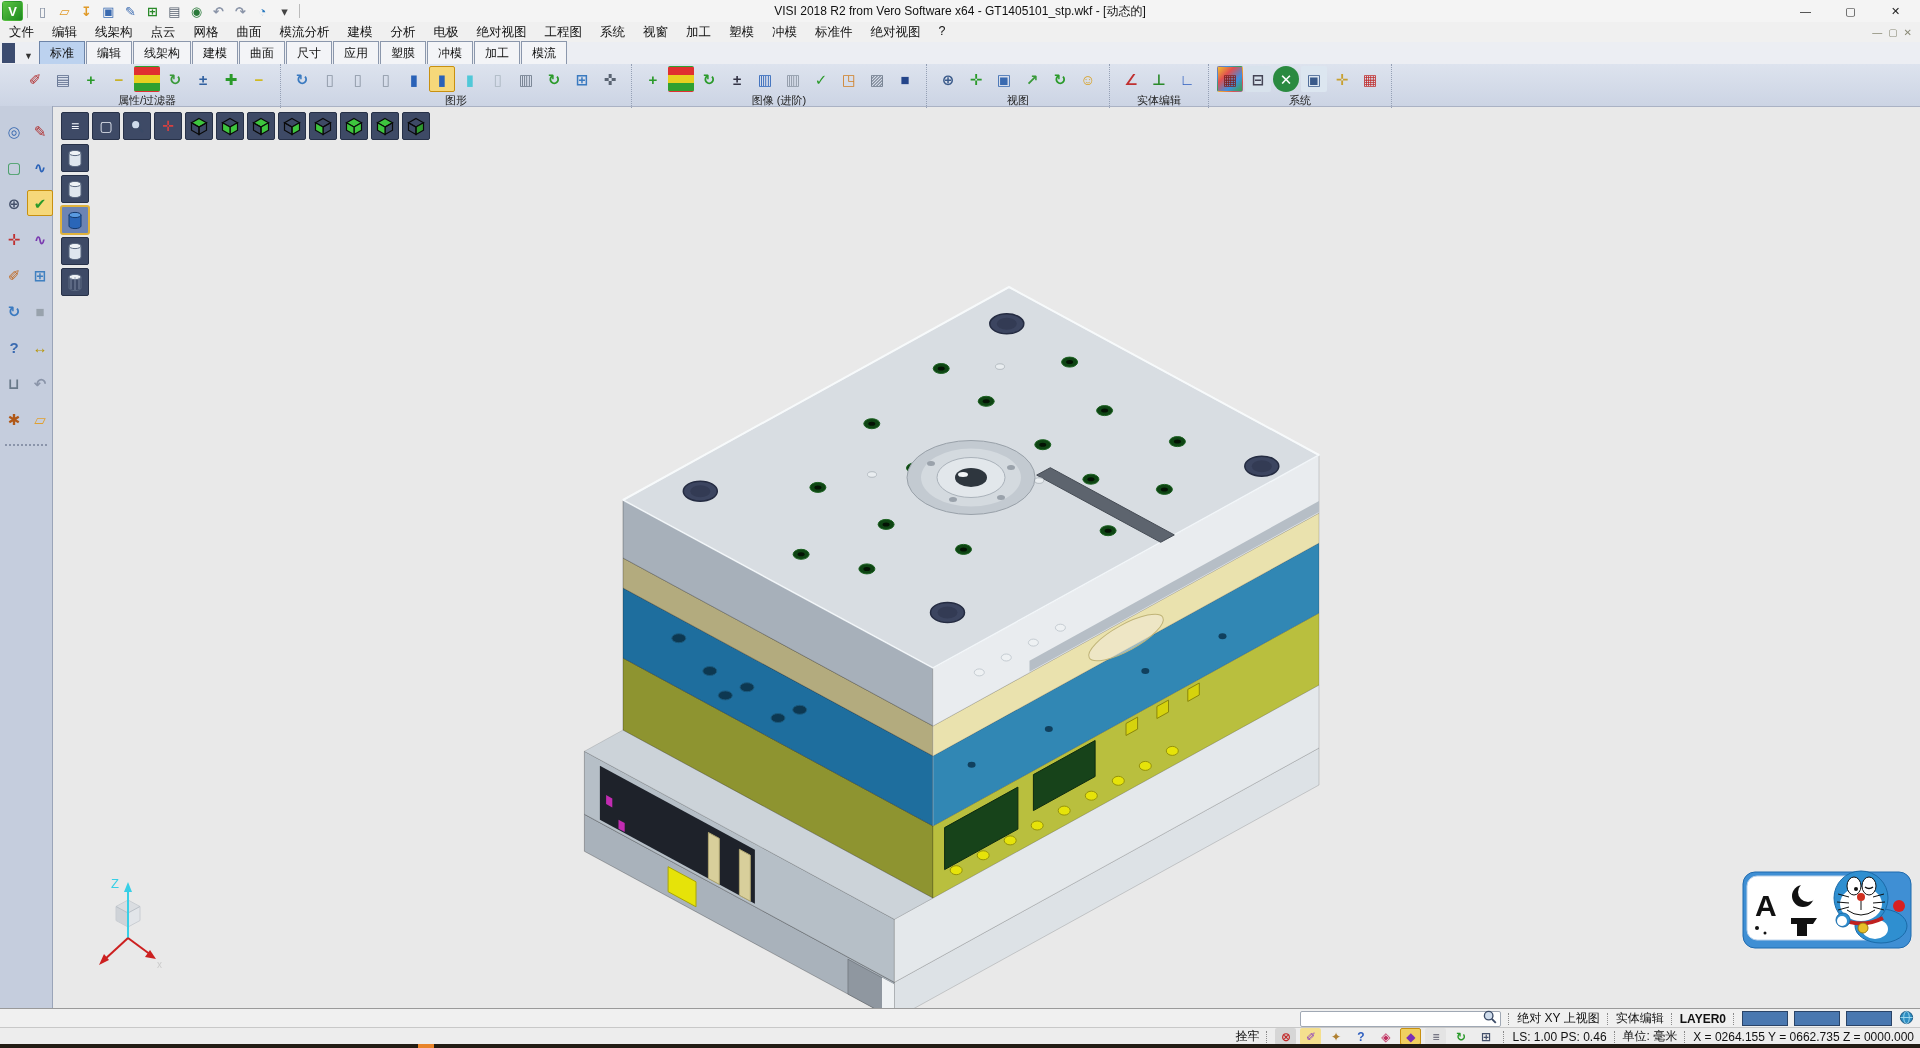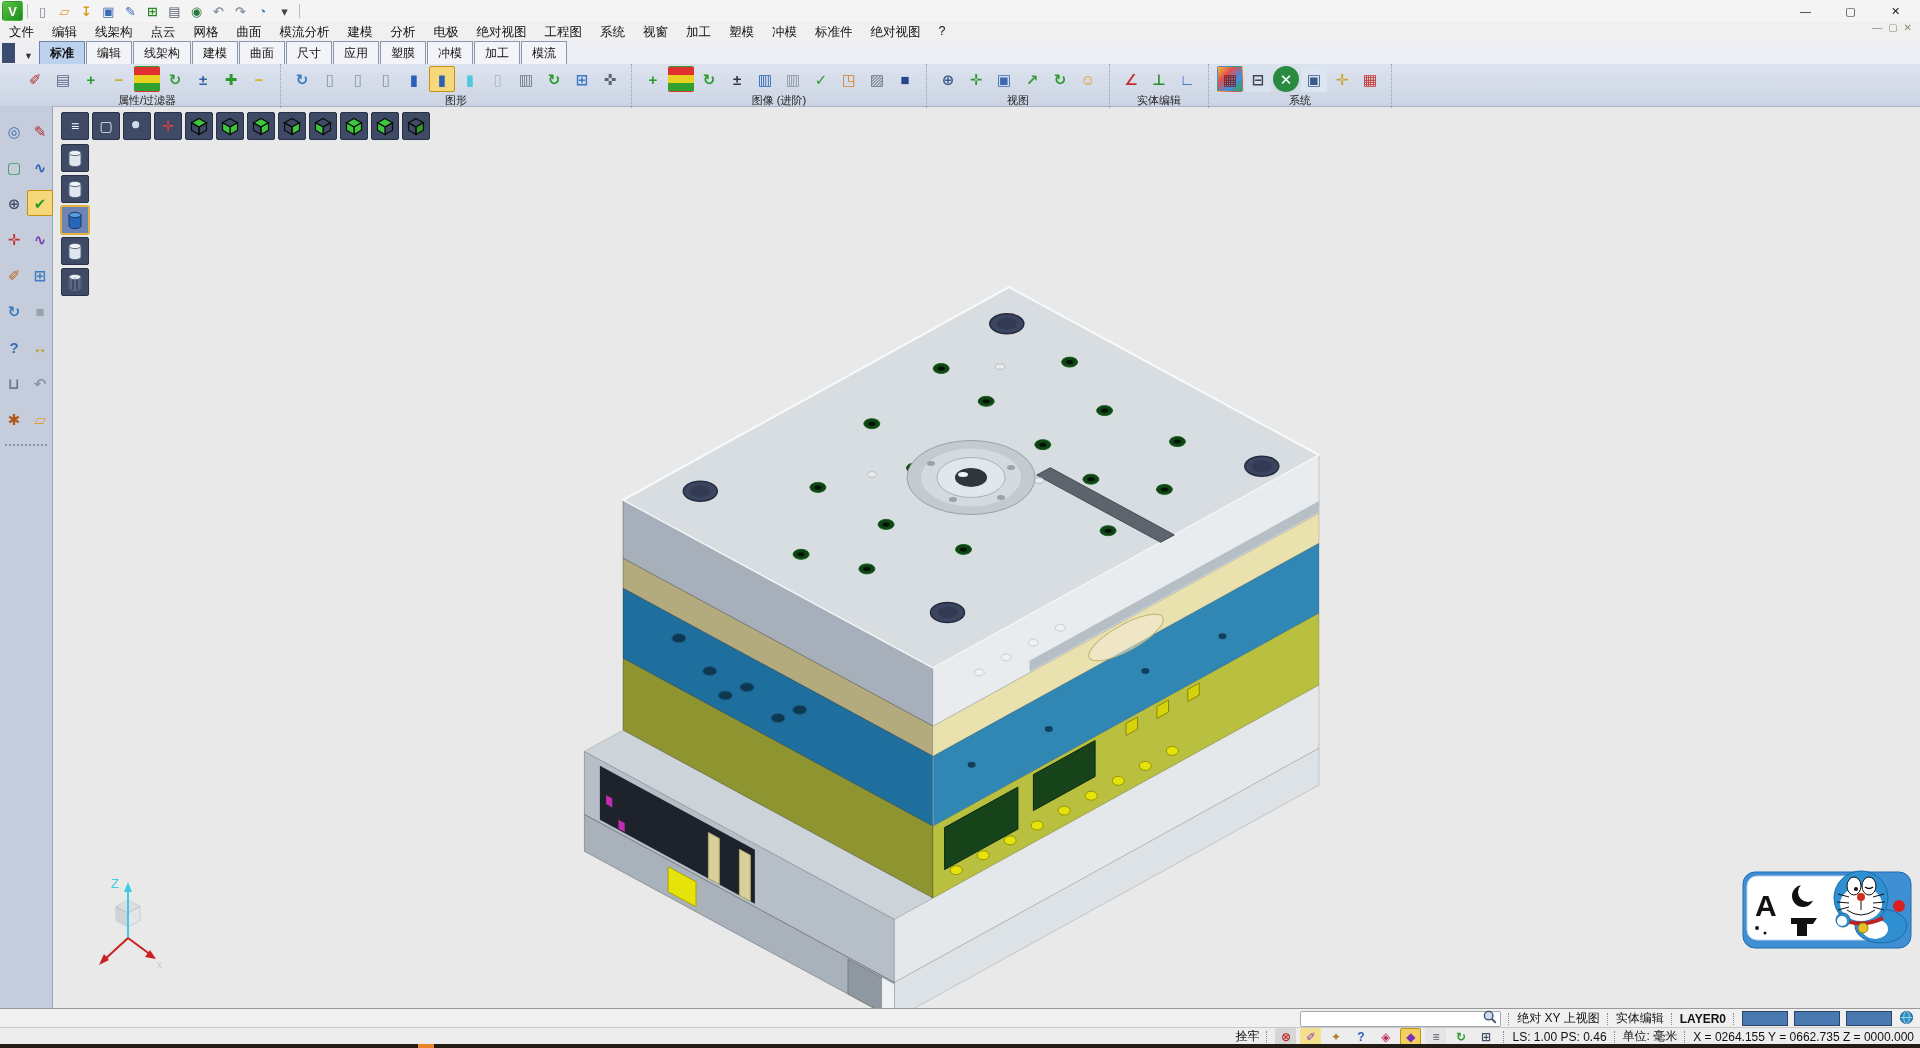--- a/index.html
+++ b/index.html
@@ -6,29 +6,29 @@
   #app{position:relative;width:1920px;height:1048px;overflow:hidden;background:#e9e9e9;
        font-family:"Liberation Sans","DejaVu Sans",sans-serif;font-size:12px;color:#111;}
   .bar{position:absolute;left:0;right:0;}
   
   #titlebar{top:0;height:22px;background:#f4f4f4;border-bottom:1px solid #dcdcdc;display:flex;align-items:center;padding:0 2px;}
   #qat{display:flex;align-items:center;gap:1px;}
   #title{position:absolute;left:0;right:0;text-align:center;font-size:12px;color:#111;pointer-events:none;}
   #wincontrols{margin-left:auto;display:flex;z-index:2;}
   .winbtn{width:45px;height:21px;display:flex;align-items:center;justify-content:center;font-size:11px;color:#222;}
   
-  #menubar{top:22px;height:20px;background:#f0f0f0;display:flex;border-bottom:1px solid #e2e2e2;}
+  #menubar{top:22px;height:20px;background:#f0f0f0;display:flex;align-items:center;border-bottom:1px solid #e2e2e2;}
   .menuitem{padding:2px 9px;font-size:12.5px;}
   #doccontrols{margin-left:auto;display:flex;gap:6px;padding-right:8px;color:#8a8a76;font-size:10px;}
   
   #tabbar{top:42px;height:22px;background:#eceef3;border-bottom:1px solid #98a2b6;display:flex;align-items:flex-end;padding-left:2px;}
   #tabcorner{width:13px;height:20px;background:#3c4c70;margin-right:3px;align-self:center;}
   #tabdrop{font-size:9px;color:#333;padding:3px 6px;}
   .tab{padding:3px 10px 2px;font-size:12px;border:1px solid #8b97ac;border-bottom:none;background:#f3f4f7;margin-right:1px;white-space:nowrap;}
-  .tab.active{background:#bcd2ef;border-color:#6d84a8;font-weight:bold;}
+  .tab.active{background:#bcd2ef;border-color:#6d84a8;font-weight:normal;}
   
   #toolbar{top:64px;height:42px;background:linear-gradient(180deg,#dde3ee,#ccd4e4);display:flex;align-items:flex-start;padding-left:14px;border-bottom:1px solid #aab2c4;}
   .tgroup{display:flex;flex-direction:column;align-items:center;padding:2px 8px 0;border-right:1px dotted #95a0b5;}
   .ticons{display:flex;gap:2px;}
   .tlabel{font-size:11px;color:#222;margin-top:1px;}
   
   .ico{width:24px;height:24px;display:flex;align-items:center;justify-content:center;border:1px solid transparent;border-radius:2px;flex:none;}
   .ico .g{font-size:15px;font-weight:bold;line-height:1;}
   .ico.sel{background:#f6d87a;border-color:#c89010;}
   .ico.round{border-radius:50%;}
@@ -107,20 +107,21 @@
           <span class="g" style="color: rgb(138, 148, 168);">↷</span>
         </span>
         <span class="ico">
           <span class="g" style="color: rgb(42, 122, 192);">◔</span>
         </span>
         <span class="ico">
           <span class="g" style="color: rgb(68, 68, 68);">▾</span>
         </span>
         <span class="qsep"></span>
       </div>
+  <div id="title">VISI 2018 R2 from Vero Software x64 - GT1405101_stp.wkf - [动态的]</div>
   <div id="wincontrols">
         <span class="winbtn">—</span>
         <span class="winbtn">▢</span>
         <span class="winbtn close">✕</span>
       </div>
 </div>
 
 <div id="menubar" class="bar">
   <div id="menus" style="display:flex">
         <div class="menuitem">文件</div>

